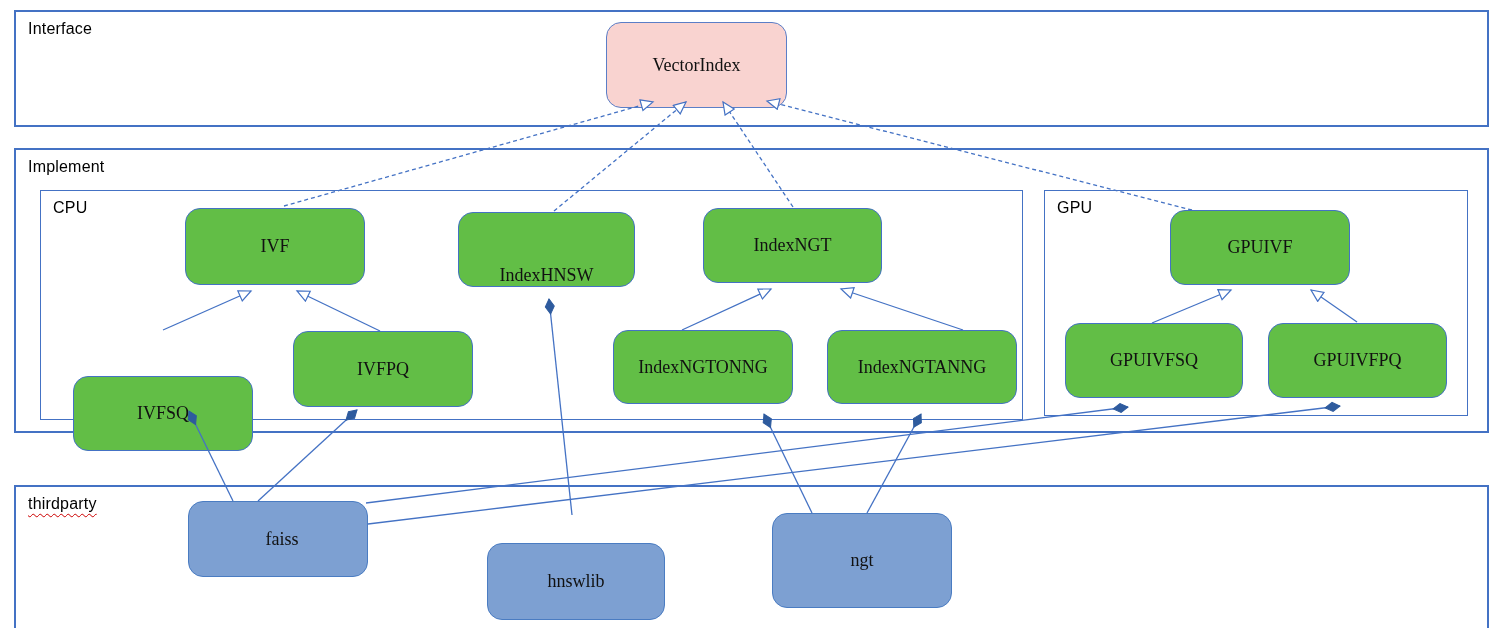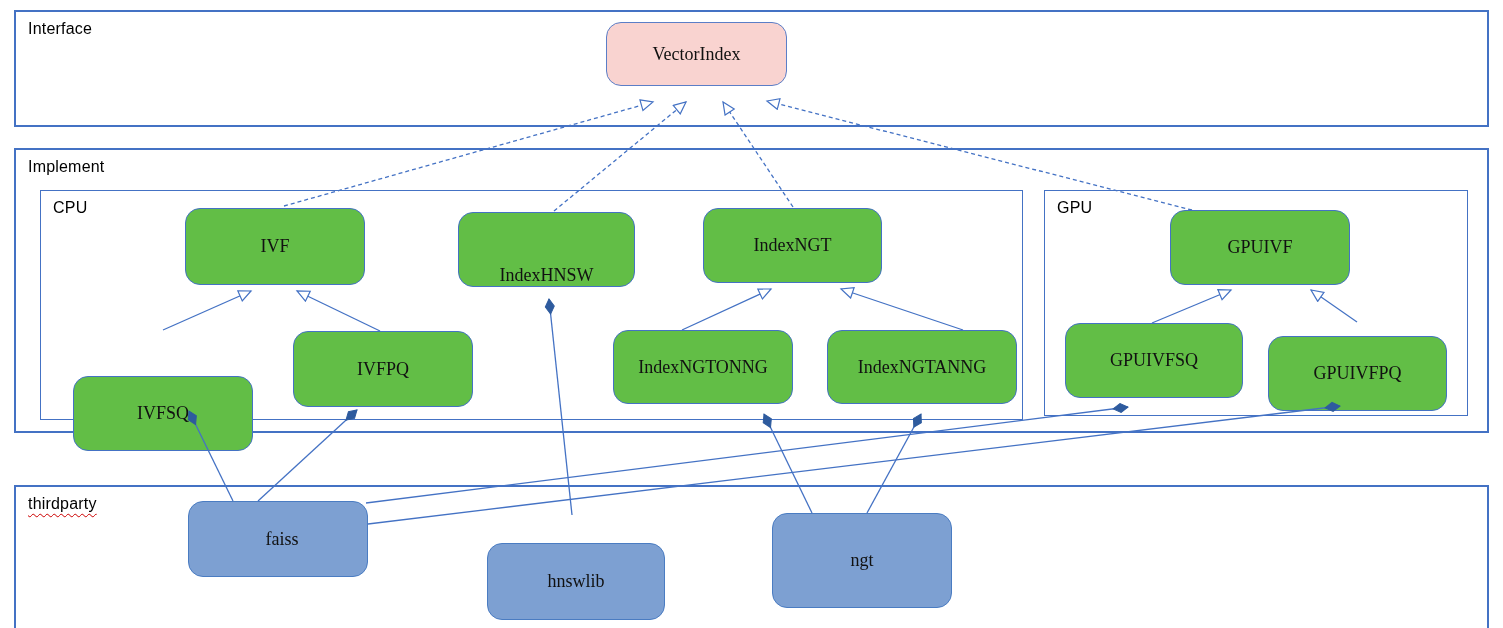--- a/index.html
+++ b/index.html
@@ -51,31 +51,31 @@
     border:1.6px solid var(--line);
     border-radius:15px;
     display:flex;align-items:center;justify-content:center;
     font-family:"Liberation Serif", serif;
     font-size:18px;
     color:var(--ink);
   }
   .node.green{background:var(--green);}
   .node.pink{background:var(--pink);border-color:#5b7ec7;}
   .node.blue{background:var(--blue);border-color:#4a7cc2;}
-  #n-vectorindex{left:606px;top:22px;width:181px;height:64px;}
+  #n-vectorindex{left:606px;top:22px;width:181px;height:86px;}
   #n-ivf{left:185px;top:208px;width:180px;height:77px;}
   #n-indexhnsw{left:458px;top:212px;width:177px;height:75px;align-items:flex-end;}
   #n-indexngt{left:703px;top:208px;width:179px;height:75px;}
   #n-gpuivf{left:1170px;top:210px;width:180px;height:75px;}
   #n-ivfsq{left:73px;top:330px;width:180px;height:75px;margin-top:46px;}
   #n-ivfpq{left:293px;top:331px;width:180px;height:76px;}
   #n-indexngtonng{left:613px;top:330px;width:180px;height:74px;}
   #n-indexngtanng{left:827px;top:330px;width:190px;height:74px;}
   #n-gpuivfsq{left:1065px;top:323px;width:178px;height:75px;}
-  #n-gpuivfpq{left:1268px;top:336px;width:179px;height:75px;}
+  #n-gpuivfpq{left:1268px;top:323px;width:179px;height:75px;}
   #n-faiss{left:188px;top:501px;width:180px;height:76px;padding-left:8px;}
   #n-hnswlib{left:487px;top:515px;width:178px;height:77px;margin-top:28px;}
   #n-ngt{left:772px;top:513px;width:180px;height:95px;}
   
   #connector-layer{
     position:absolute;left:0;top:0;width:1503px;height:628px;
     pointer-events:none;
   }
   .edge{stroke:var(--line);stroke-width:1.3;fill:none;}
   .edge.realization{stroke-dasharray:4 3;marker-end:url(#arrow-hollow);}

